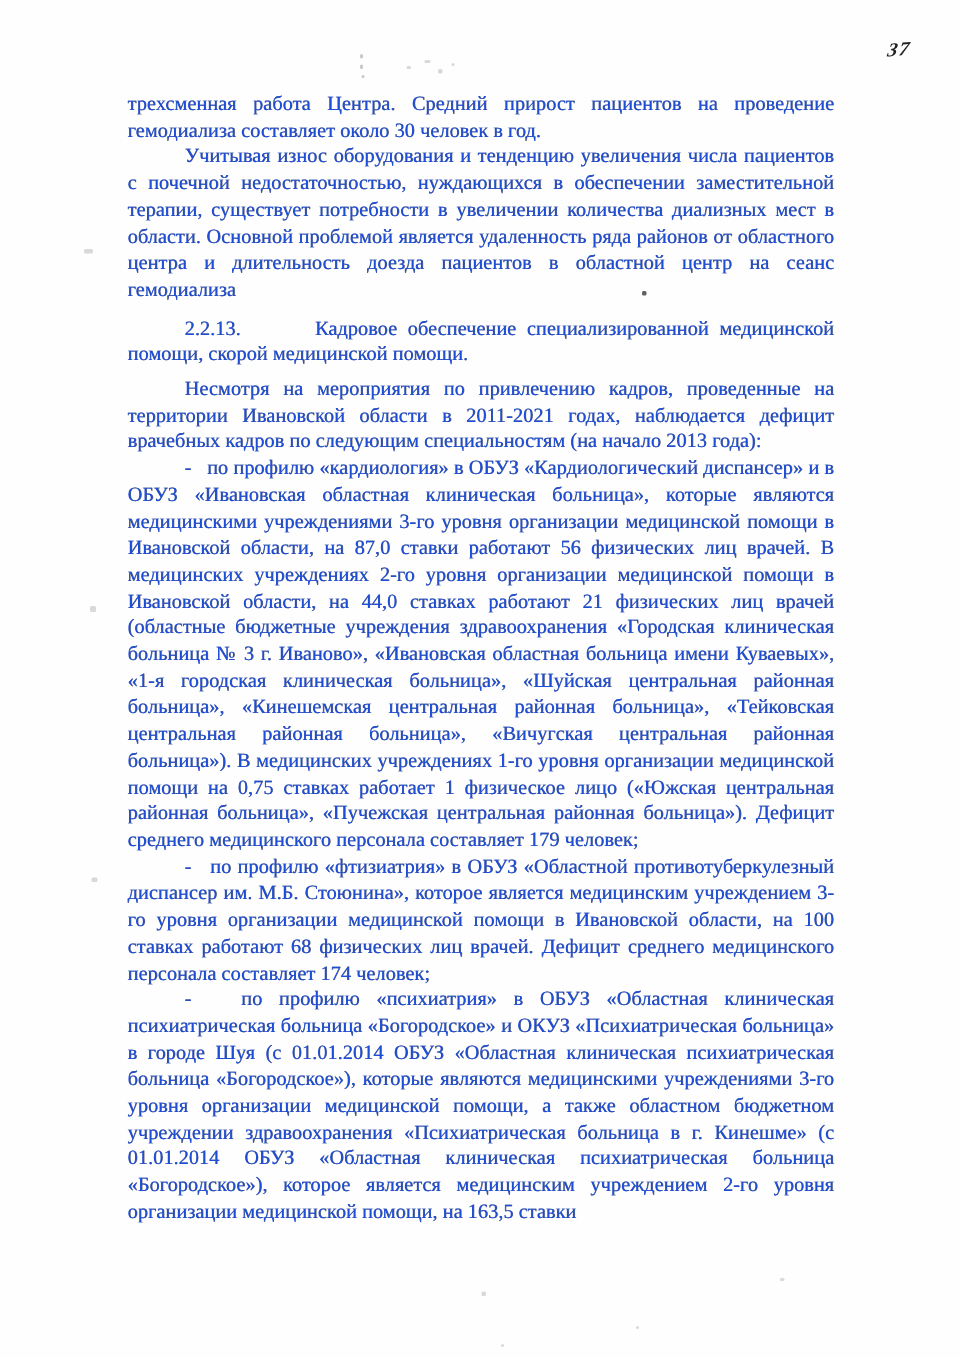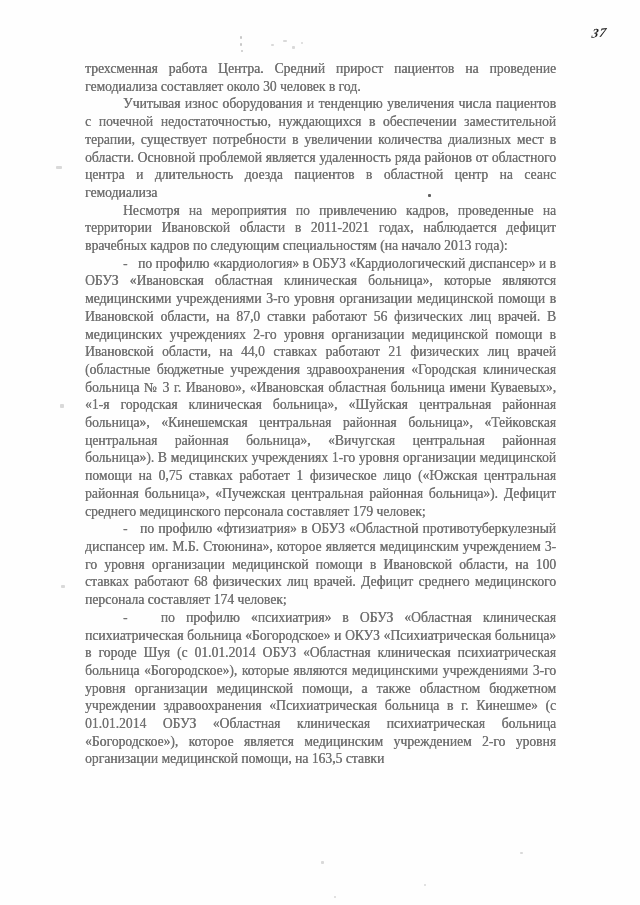--- a/index.html
+++ b/index.html
@@ -30,21 +30,21 @@
     transform: skewX(-14deg) rotate(-5deg);
     letter-spacing: 1px;
   }
   .text-block {
     position: absolute;
     left: 85px;
     top: 60px;
     width: 471px;
     font-size: 13.6px;
     line-height: 17.7px;
-    color: #737373;
+    color: #1d4ed8;
     text-align: justify;
     text-shadow: 0.3px 0 0 rgba(25,25,25,0.65);
   }
   .para {
     margin: 0;
     text-indent: 38px;
   }
   .para.no-indent {
     text-indent: 0;
   }
@@ -64,20 +64,21 @@
 </head>
 <body>
 
 <div class="page">
 
   <div class="page-number">37</div>
 
   <div class="text-block">
     <p class="para no-indent">трехсменная работа Центра. Средний прирост пациентов на проведение гемодиализа составляет около 30 человек в год.</p>
     <p class="para">Учитывая износ оборудования и тенденцию увеличения числа пациентов с почечной недостаточностью, нуждающихся в обеспечении заместительной терапии, существует потребности в увеличении количества диализных мест в области. Основной проблемой является удаленность ряда районов от областного центра и длительность доезда пациентов в областной центр на сеанс гемодиализа</p>
+    <p class="para heading">2.2.13.&nbsp;&nbsp;&nbsp;&nbsp;&nbsp;&nbsp;&nbsp;Кадровое обеспечение специализированной медицинской помощи, скорой медицинской помощи.</p>
     <p class="para">Несмотря на мероприятия по привлечению кадров, проведенные на территории Ивановской области в 2011-2021 годах, наблюдается дефицит врачебных кадров по следующим специальностям (на начало 2013 года):</p>
     <p class="para">-&nbsp;&nbsp;&nbsp;по профилю «кардиология» в ОБУЗ «Кардиологический диспансер» и в ОБУЗ «Ивановская областная клиническая больница», которые являются медицинскими учреждениями 3-го уровня организации медицинской помощи в Ивановской области, на 87,0 ставки работают 56 физических лиц врачей. В медицинских учреждениях 2-го уровня организации медицинской помощи в Ивановской области, на 44,0 ставках работают 21 физических лиц врачей (областные бюджетные учреждения здравоохранения «Городская клиническая больница № 3 г. Иваново», «Ивановская областная больница имени Куваевых», «1-я городская клиническая больница», «Шуйская центральная районная больница», «Кинешемская центральная районная больница», «Тейковская центральная районная больница», «Вичугская центральная районная больница»). В медицинских учреждениях 1-го уровня организации медицинской помощи на 0,75 ставках работает 1 физическое лицо («Южская центральная районная больница», «Пучежская центральная районная больница»). Дефицит среднего медицинского персонала составляет 179 человек;</p>
     <p class="para">-&nbsp;&nbsp;&nbsp;по профилю «фтизиатрия» в ОБУЗ «Областной противотуберкулезный диспансер им. М.Б. Стоюнина», которое является медицинским учреждением 3-го уровня организации медицинской помощи в Ивановской области, на 100 ставках работают 68 физических лиц врачей. Дефицит среднего медицинского персонала составляет 174 человек;</p>
     <p class="para">-&nbsp;&nbsp;&nbsp;по профилю «психиатрия» в ОБУЗ «Областная клиническая психиатрическая больница «Богородское» и ОКУЗ «Психиатрическая больница» в городе Шуя (с 01.01.2014 ОБУЗ «Областная клиническая психиатрическая больница «Богородское»), которые являются медицинскими учреждениями 3-го уровня организации медицинской помощи, а также областном бюджетном учреждении здравоохранения «Психиатрическая больница в г. Кинешме» (с 01.01.2014 ОБУЗ «Областная клиническая психиатрическая больница «Богородское»), которое является медицинским учреждением 2-го уровня организации медицинской помощи, на 163,5 ставки</p>
   </div>
 
   <div class="art" style="left:240px; top:36px; width:2px; height:3px;"></div>
   <div class="art" style="left:240px; top:43px; width:2px; height:3px;"></div>
   <div class="art" style="left:241px; top:50px; width:2px; height:2px;"></div>
   <div class="art light" style="left:271px; top:44px; width:3px; height:2px;"></div>

